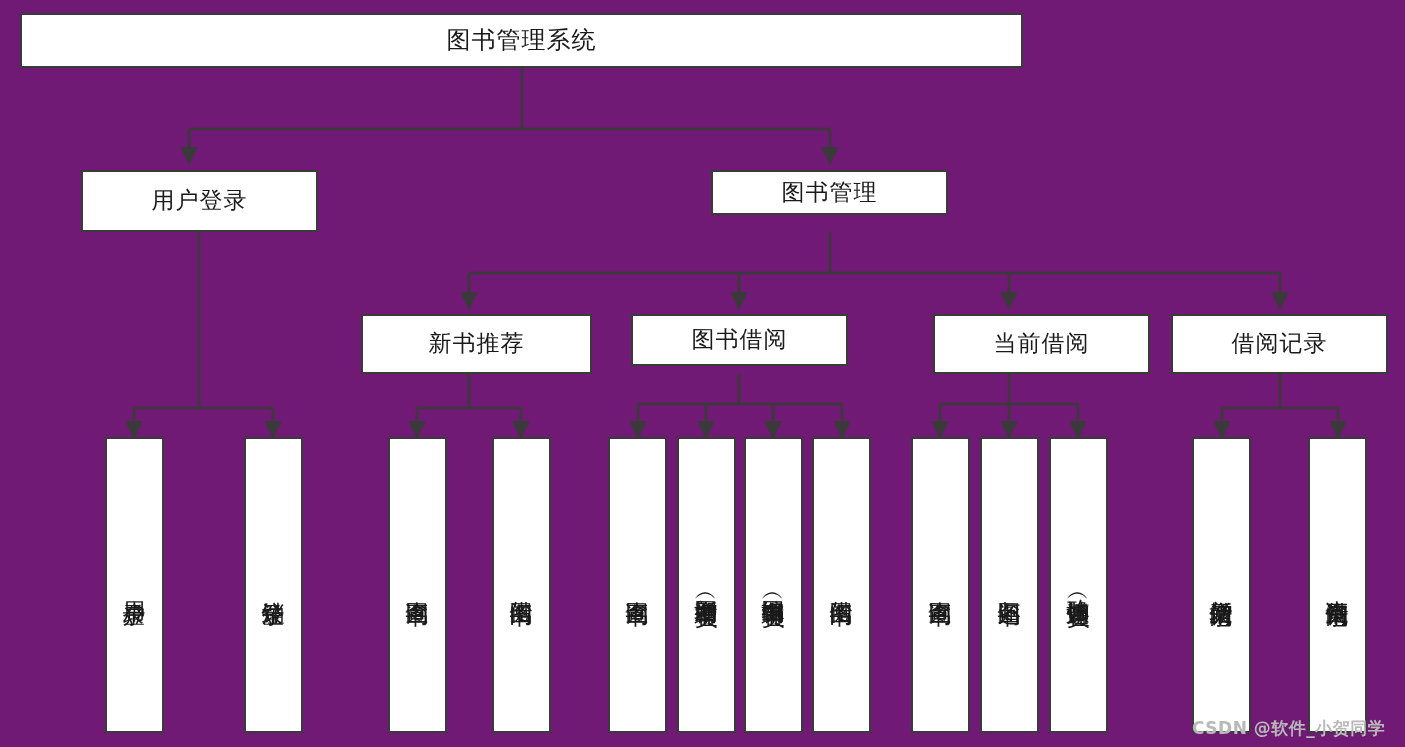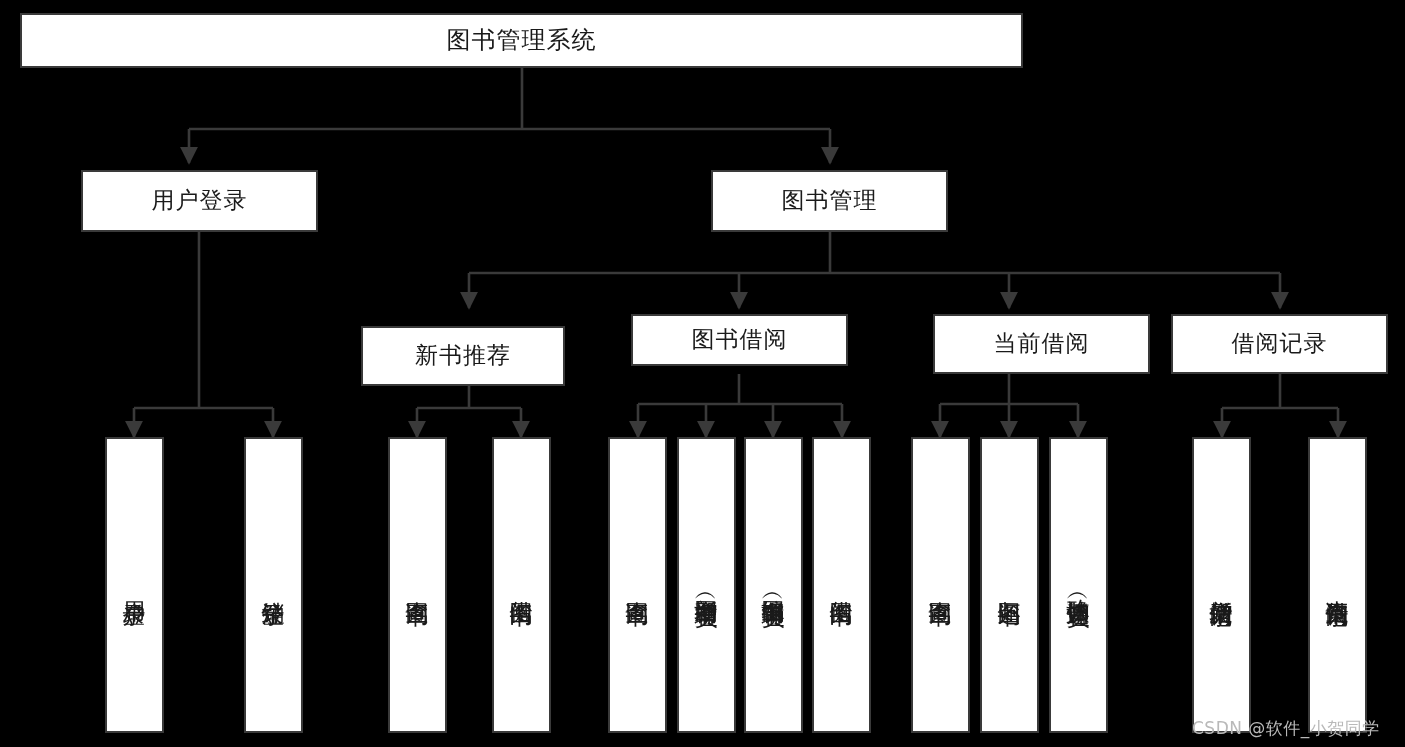--- a/index.html
+++ b/index.html
@@ -7,21 +7,21 @@
     padding: 0;
     background: #ffffff;
   }
   body {
     font-family: "DejaVu Sans", "Liberation Sans", sans-serif;
   }
   #canvas {
     position: relative;
     width: 1405px;
     height: 747px;
-    background: #000000;
+    background: #701a75;
     overflow: hidden;
   }
   #edges {
     position: absolute;
     left: 0;
     top: 0;
     width: 1405px;
     height: 747px;
   }
   .node {
@@ -118,25 +118,25 @@
     </g>
   </svg>
 
   <div class="node horiz root" style="left:20px; top:13px; width:1003px; height:55px;">
     <span>图书管理系统</span>
   </div>
 
   <div class="node horiz" style="left:81px; top:170px; width:237px; height:62px;">
     <span>用户登录</span>
   </div>
-  <div class="node horiz" style="left:711px; top:170px; width:237px; height:62px;">
+  <div class="node horiz" style="left:711px; top:170px; width:237px; height:45px;">
     <span>图书管理</span>
   </div>
 
-  <div class="node horiz" style="left:361px; top:326px; width:204px; height:60px;">
+  <div class="node horiz" style="left:361px; top:314px; width:231px; height:60px;">
     <span>新书推荐</span>
   </div>
   <div class="node horiz" style="left:631px; top:314px; width:217px; height:52px;">
     <span>图书借阅</span>
   </div>
   <div class="node horiz" style="left:901px; top:314px; width:217px; height:60px;margin-left:32px;">
     <span>当前借阅</span>
   </div>
   <div class="node horiz" style="left:1171px; top:314px; width:217px; height:60px;">
     <span>借阅记录</span>
@@ -179,15 +179,15 @@
     <span class="vlabel">确认归还（管理员）</span>
   </div>
 
   <div class="node vert" style="left:1192px; top:437px; width:59px; height:296px;">
     <span class="vlabel">新增借阅记录</span>
   </div>
   <div class="node vert" style="left:1308px; top:437px; width:59px; height:296px;">
     <span class="vlabel">查询借阅记录</span>
   </div>
 
-  <div class="watermark" style="left:1192px; top:717px;">CSDN @软件_小贺同学</div>
+  <div class="watermark" style="left:1192px; top:717px;font-weight:bold;">CSDN @软件_小贺同学</div>
 
 </div>
 
 </body></html>

